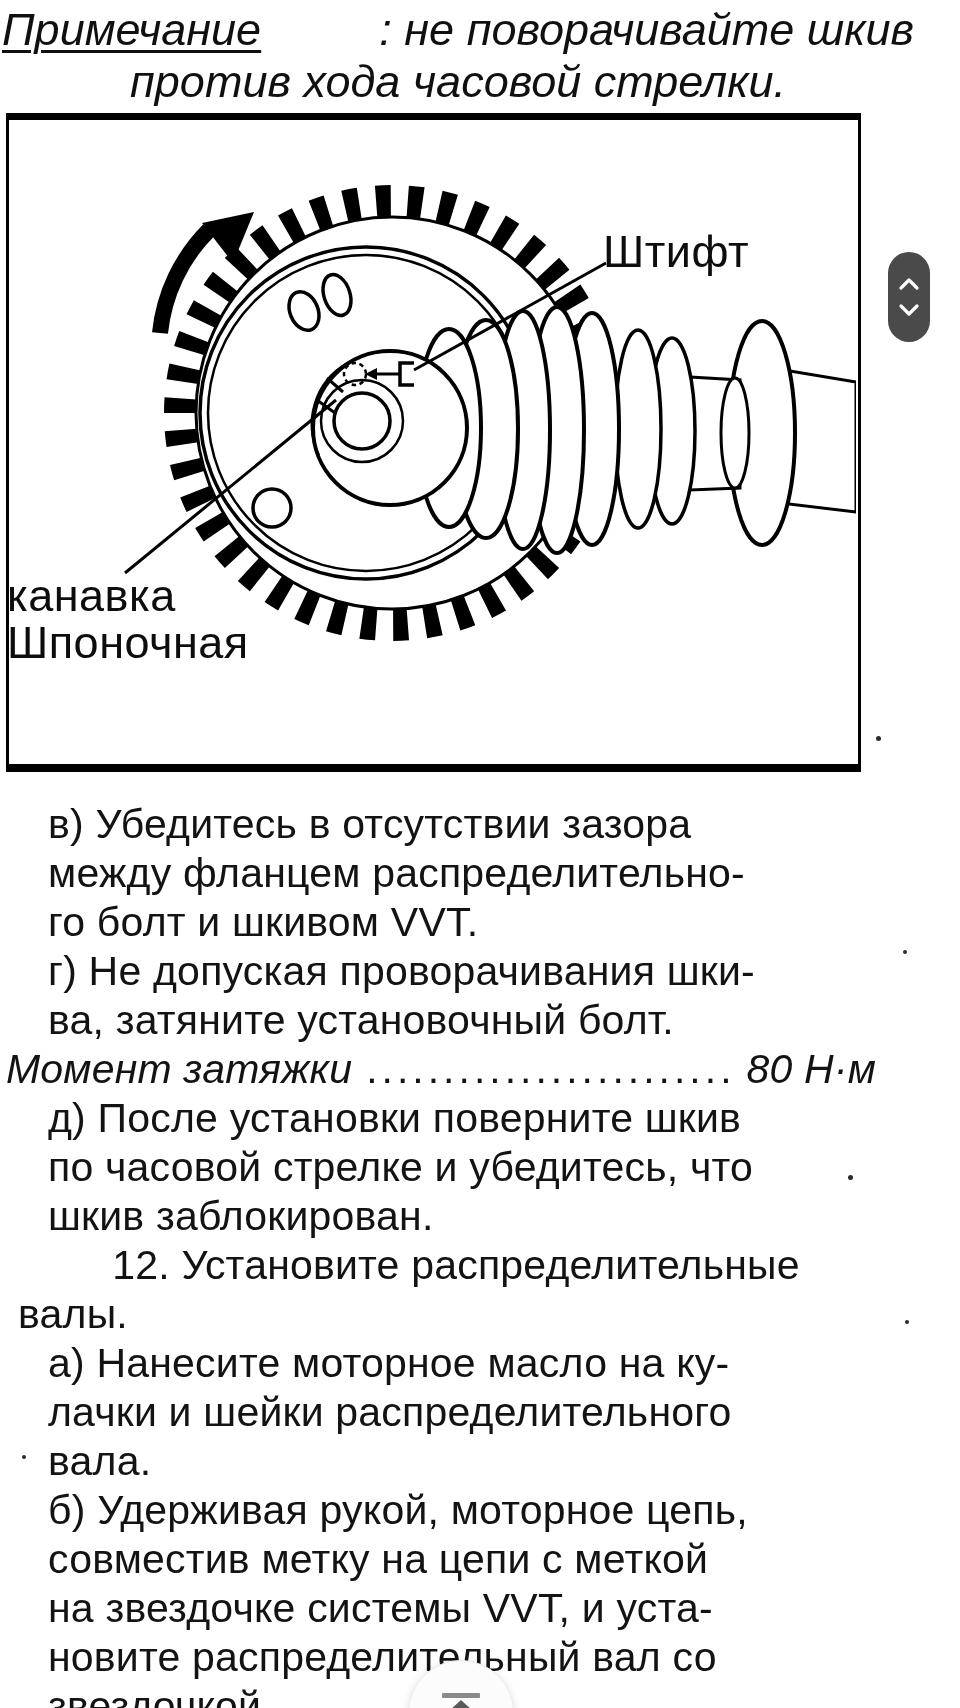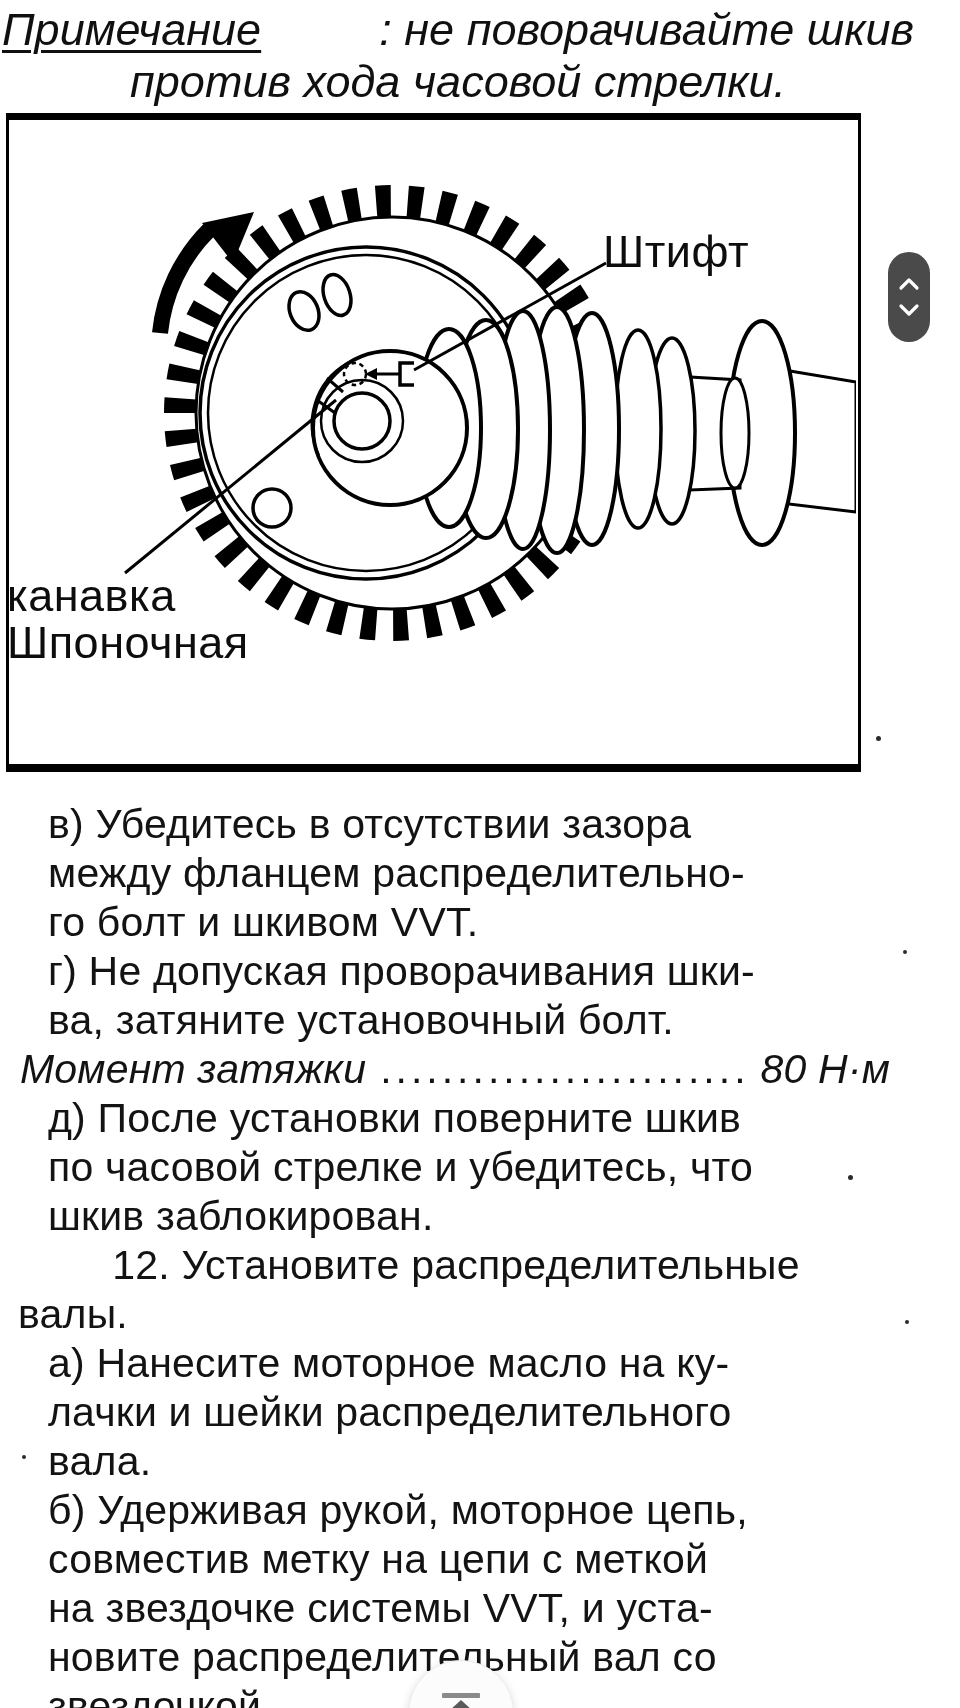--- a/index.html
+++ b/index.html
@@ -35,21 +35,21 @@
   
   .line{
     position:absolute;height:49px;line-height:49px;font-size:41px;
     color:#131313;letter-spacing:0.2px;white-space:nowrap;
   }
   .j{text-align:justify;text-align-last:justify;display:flex;justify-content:space-between;}
   .j span{white-space:pre;}
   .ind{left:48px;width:830px;}
   .full{left:18px;width:876px;justify-content:center;}
   .torque{
-    display:flex;align-items:baseline;font-style:italic;left:20px;width:870px;
+    display:flex;align-items:baseline;font-style:italic;left:6px;width:870px;
   }
   .torque .dots{
     flex:1 1 auto;overflow:hidden;white-space:nowrap;
     letter-spacing:4px;margin:0 10px 0 14px;font-style:normal;
   }
   
   .scroll-pill{
     position:absolute;left:888px;top:252px;width:42px;height:90px;
     background:#4a4a4a;border-radius:21px;
     display:flex;flex-direction:column;align-items:center;justify-content:center;gap:10px;

